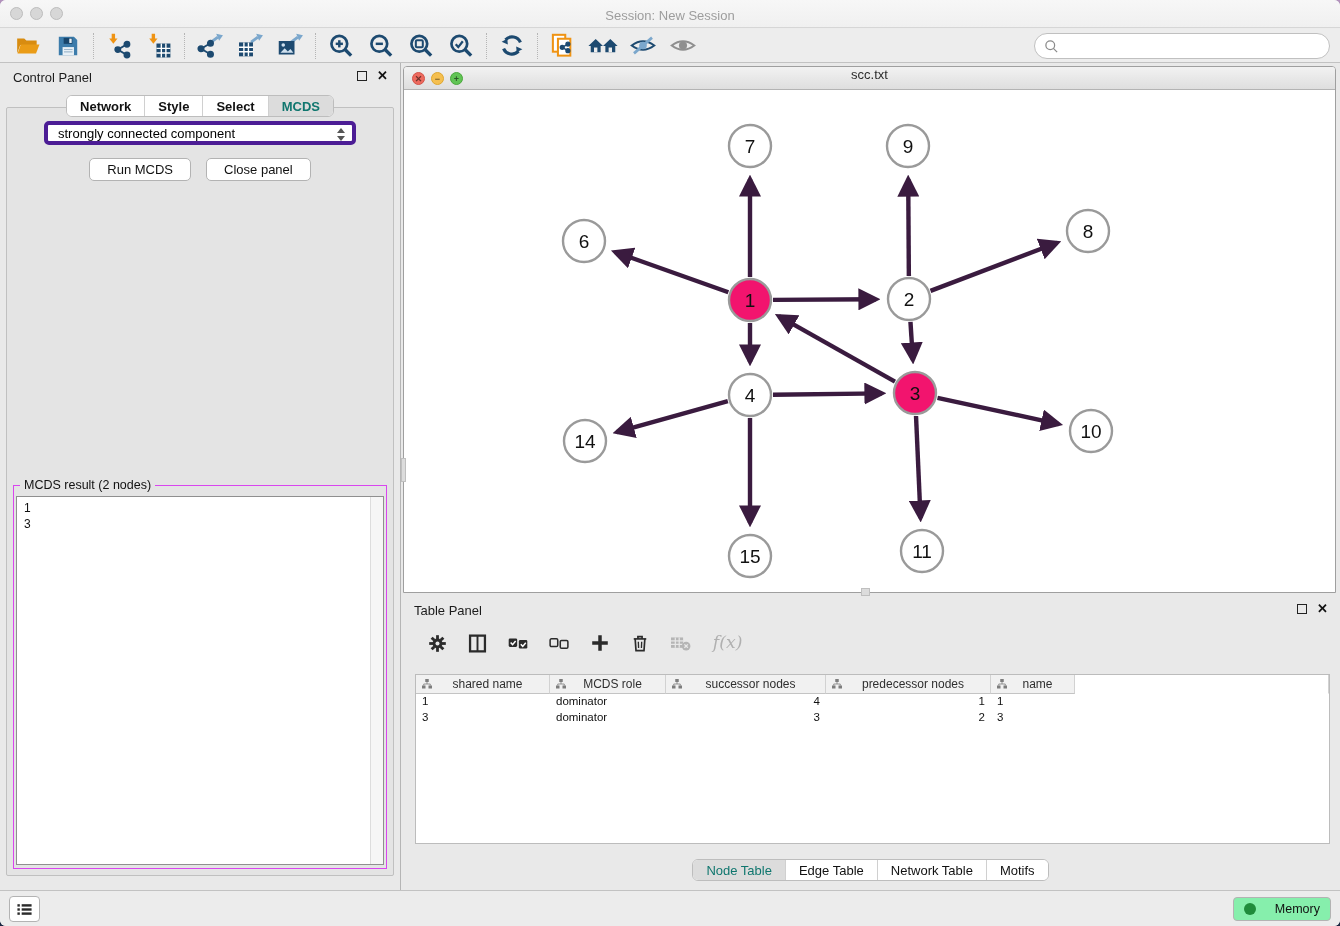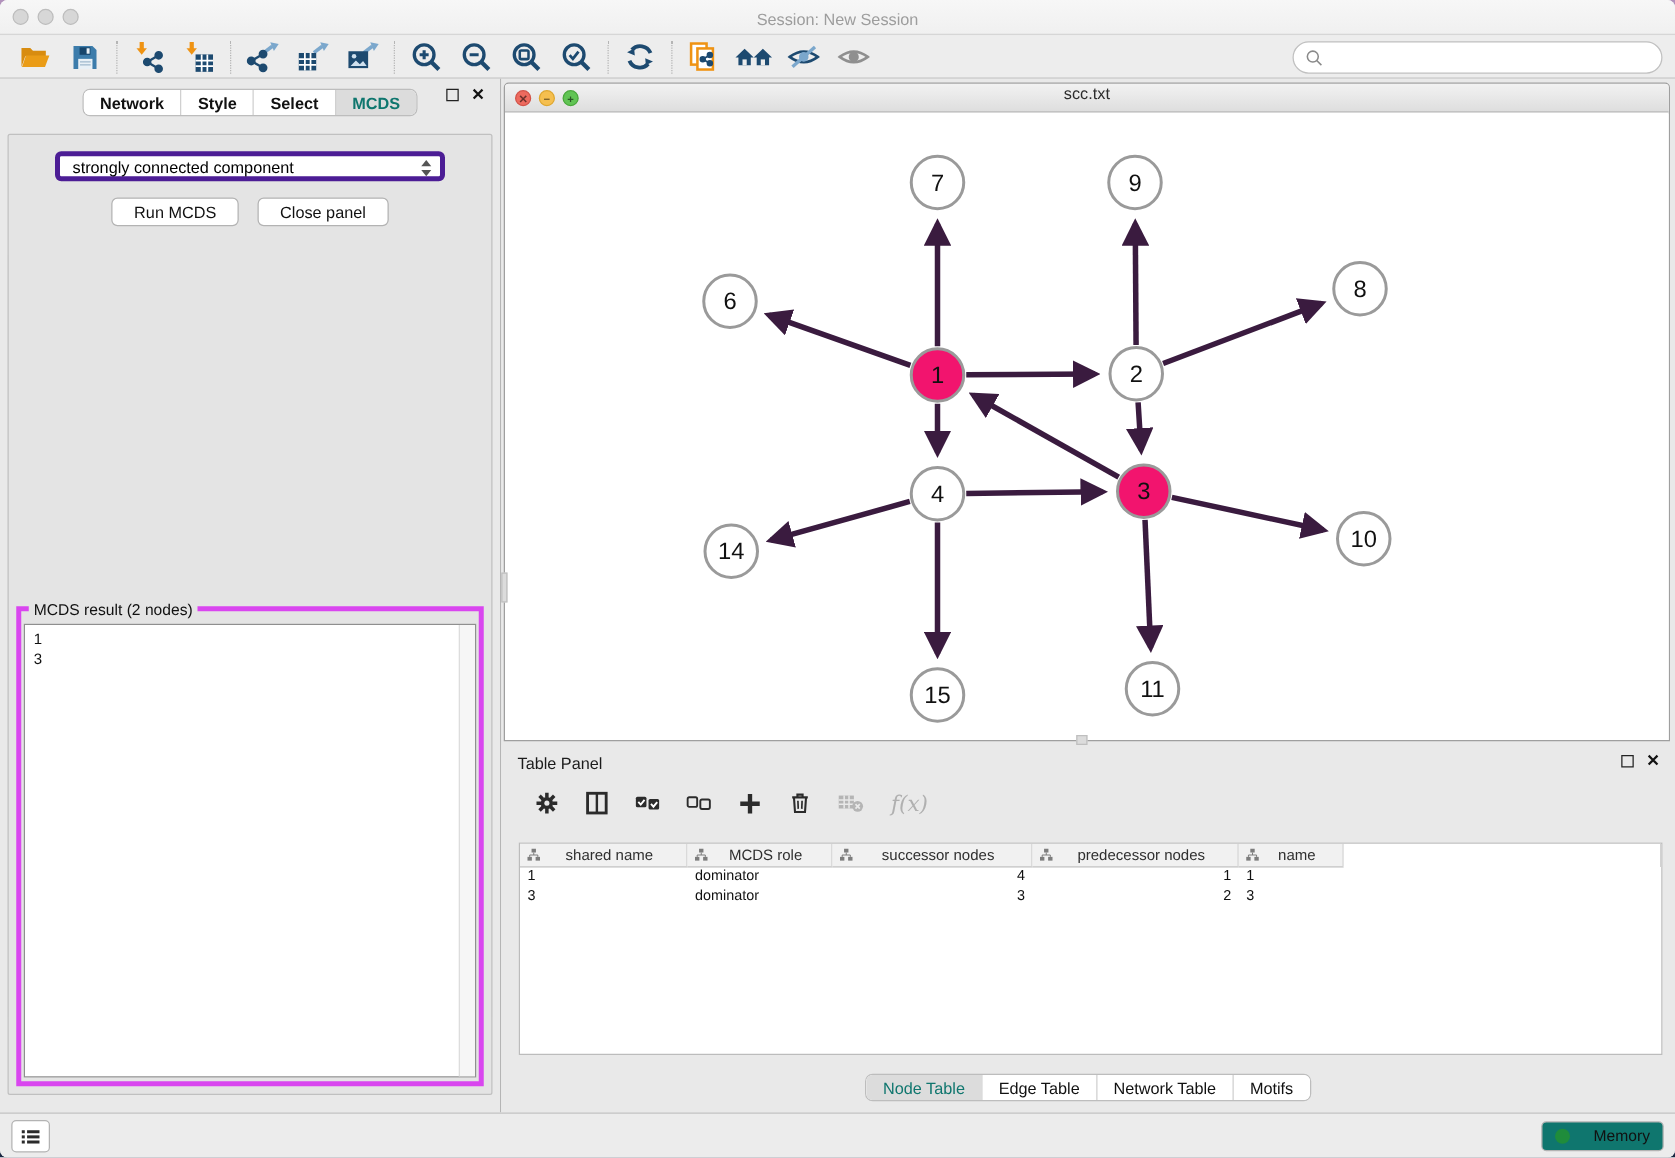--- a/index.html
+++ b/index.html
@@ -41,21 +41,21 @@
     background:#e4e4e4; border:1px solid #c0c0c0; border-radius:2px; }
   .opt-label { margin-top:24px; text-align:center; font-size:13.5px; color:#111; }
   .dropdown { margin:13px auto 0; width:312px; height:24px; background:#fff; border:4px solid #4c1d95;
     border-radius:5px; display:flex; align-items:center; padding-left:10px; font-size:13px; position:relative; }
   .stepper { position:absolute; right:7px; top:3px; display:flex; flex-direction:column; gap:3px; }
   .stepper i { width:0; height:0; border-left:4.5px solid transparent; border-right:4.5px solid transparent; display:block; }
   .step-up { border-bottom:5px solid #555; }
   .step-down { border-top:5px solid #555; }
   .btn-row { margin-top:13px; display:flex; justify-content:center; gap:15px; }
   .mac-btn { background:#fff; border:1px solid #b3b3b3; border-radius:5px; padding:3px 17px; font-size:13px; color:#111; }
-  .result-group { position:absolute; top:377px; left:6px; right:6px; bottom:6px; border:4px solid #d946ef; }
+  .result-group { position:absolute; top:377px; left:6px; right:6px; bottom:6px; border:1px solid #d946ef; }
   .result-legend { position:absolute; top:-8px; left:6px; background:#e4e4e4; padding:0 4px; font-size:12.5px; color:#111; }
   .result-list { position:absolute; top:10px; left:2px; right:2px; bottom:3px; background:#fff;
     border:1px solid #8f8f8f; font-size:12px; color:#111; padding:3px 0 0 7px; line-height:16px; }
   .result-scroll { position:absolute; right:0; top:0; bottom:0; width:13px; background:#f6f6f6; border-left:1px solid #ddd; }
   .result-line { height:16px; }
 
   
   .right-col { flex:1; position:relative; background:#e9e9e9; }
   .net-window { position:absolute; top:3px; left:2px; right:4px; height:527px;
     border:1px solid #9f9f9f; border-radius:4px 4px 0 0; background:#fff; overflow:hidden; }
@@ -83,21 +83,21 @@
   .th { position:relative; }
   .th-fill { flex:1; background:#fff; border-bottom:1px solid #fff; }
   .tr { display:flex; height:16px; }
   .td { font-size:11.5px; color:#111; padding:1px 6px 0 6px; overflow:hidden; white-space:nowrap; }
   .tp-tabs { position:absolute; bottom:9px; left:0; right:0; display:flex; justify-content:center; }
 
   
   .statusbar { position:absolute; bottom:0; left:0; right:0; height:36px; background:#ececec; border-top:1px solid #c2c2c2; }
   .log-btn { position:absolute; left:9px; top:5px; width:31px; height:26px; background:#fff;
     border:1px solid #b3b3b3; border-radius:4px; display:flex; align-items:center; justify-content:center; }
-  .memory-btn { position:absolute; right:9px; top:6px; height:24px; background:#0f766e; border:1px solid #b3b3b3;
+  .memory-btn { position:absolute; right:9px; top:6px; height:24px; background:#86efac; border:1px solid #b3b3b3;
     border-radius:4px; display:flex; align-items:center; gap:19px; padding:3px 10px; font-size:12.5px; color:#111; }
   .memory-dot { width:12px; height:12px; border-radius:50%; background:#1f8c3b; display:inline-block; }
 </style>
 </head>
 <body>
 
 <div class="desktop">
 <div class="window">
 
   <div class="titlebar">
@@ -274,20 +274,21 @@
             <circle cx="10" cy="10" r="7" stroke="#8a8a8a" stroke-width="2" fill="none"></circle>
             <line x1="15" y1="15" x2="21" y2="21" stroke="#8a8a8a" stroke-width="2"></line>
           </svg>
       <input type="text" placeholder="" style="">
     </div>
   </div>
 
   <div class="main">
 
     <div class="control-panel">
+      <div class="cp-header">Control Panel</div>
       <div class="panel-icons">
         <span class="float-icon"></span>
         <span class="close-icon">✕</span>
       </div>
       <div class="segbar">
         <div class="seg-group">
               <div class="seg">Network</div>
               <div class="seg">Style</div>
               <div class="seg">Select</div>
               <div class="seg active">MCDS</div>

